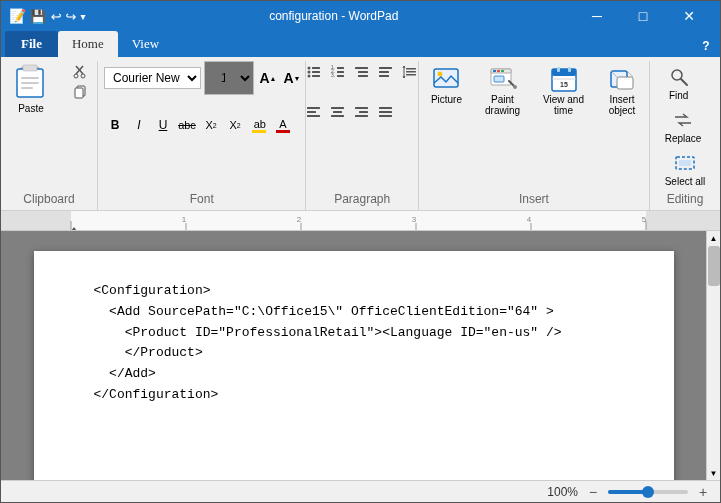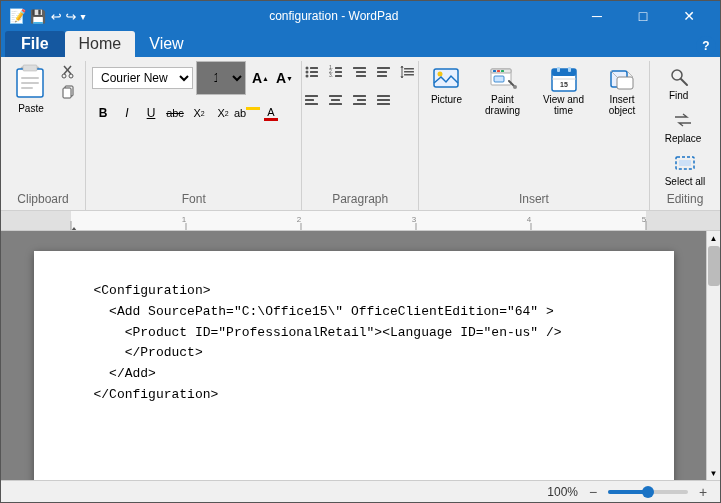--- a/index.html
+++ b/index.html
@@ -16,26 +16,26 @@
     }
     .title-bar-icons { display: flex; gap: 4px; align-items: center; margin-right: 8px; }
     .title-bar-title { flex: 1; text-align: center; font-size: 12px; }
     .title-bar-controls { display: flex; gap: 0; }
     .title-bar-btn {
       width: 46px; height: 30px; display: flex; align-items: center; justify-content: center;
       font-size: 14px; color: white; cursor: pointer;
     }
     .ribbon-tab {
       padding: 4px 14px;
-      font-size: 16px;
+      font-size: 13px;
       cursor: pointer;
       border-radius: 3px 3px 0 0;
       color: white;
       height: 100%;
-      display: flex; align-items: center;
+      display: flex; align-items: center; font-family: Liberation Serif, serif;
     }
     .ribbon-tab.active { background: #f0f0f0; color: #333; }
     .ribbon-tab.file { background: #1a73c5; color: white; font-weight: bold; padding: 4px 16px; }
     .ribbon-tab.file.active { background: #1558a0; }
 
     
     .ribbon {
       background: #f0f0f0;
       border-bottom: 1px solid #d0d0d0;
       display: flex;
@@ -45,21 +45,21 @@
     }
     .ribbon-group {
       display: flex;
       flex-direction: column;
       align-items: center;
       padding: 0 6px 4px 6px;
       border-right: 1px solid #d0d0d0;
       min-width: fit-content;
     }
     .ribbon-group:last-child { border-right: none; }
-    .ribbon-group-content { display: flex; align-items: flex-start; flex: 1; gap: 4px; }
+    .ribbon-group-content { display: flex; align-items: flex-start; flex: 1; gap: 16px; }
     .ribbon-group-label {
       font-size: 12px; color: #666; margin-top: auto; padding-top: 2px;
       text-align: center; width: 100%;
     }
     .clipboard-paste { display: flex; flex-direction: column; align-items: center; padding: 2px 6px; cursor: pointer; border-radius: 3px; }
     .paste-icon { width: 36px; height: 40px; display: flex; align-items: center; justify-content: center; }
     .clipboard-small-btns { display: flex; flex-direction: column; gap: 2px; padding-top: 2px; }
     .clipboard-small-btn { width: 20px; height: 18px; display: flex; align-items: center; justify-content: center; cursor: pointer; border-radius: 2px; font-size: 10px; }
 
     
@@ -247,21 +247,21 @@
           </div>
         </div>
         <div class="font-row2">
           <div class="font-btn bold">B</div>
           <div class="font-btn italic">I</div>
           <div class="font-btn underline">U</div>
           <div class="font-btn strikethrough" style="font-size:11px;">abc</div>
           <div class="font-btn" style="font-size:11px;">X<sub style="font-size:7px;">2</sub></div>
           <div class="font-btn" style="font-size:11px;">X<sup style="font-size:7px;">2</sup></div>
           <div class="font-btn" style="font-size:11px;">
-            <span style="display:flex;align-items:flex-start;">
+            <span style="display:flex;flex-direction:column;align-items:flex-end;">
               <span>ab</span>
               <span class="color-bar"></span>
             </span>
           </div>
           <div class="font-btn" style="font-size:11px;">
             <span style="display:flex;flex-direction:column;align-items:center;">
               <span>A</span>
               <span class="color-bar-red"></span>
             </span>
           </div>

